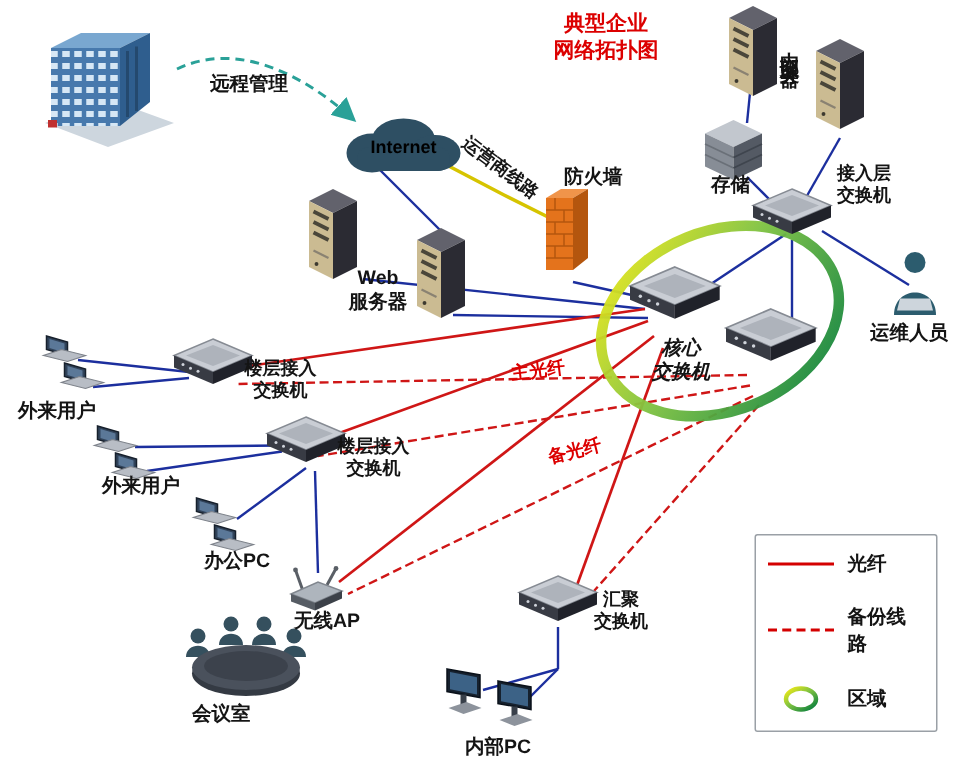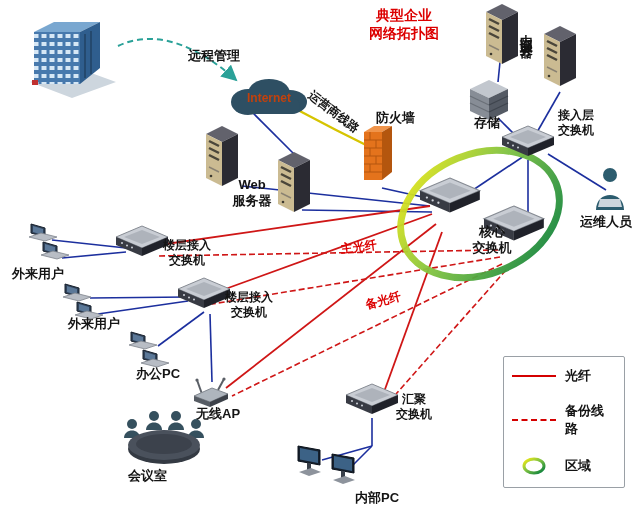--- a/index.html
+++ b/index.html
@@ -4,21 +4,21 @@
 <style>
   html,body{margin:0;padding:0;background:#fff;}
   .stage{position:relative;width:640px;height:518px;background:#ffffff;overflow:hidden;
          font-family:"Liberation Sans","DejaVu Sans",sans-serif;}
   .stage svg.base{position:absolute;left:0;top:0;z-index:1;}
   .lbl{position:absolute;font-weight:700;font-size:13px;color:#141414;
        white-space:pre-line;line-height:1.22;z-index:3;}
   .fs12{font-size:12px;}
   .fs14{font-size:14px;}
   .red{color:#dc0000;}
-  .white{color:#c2410c;}
+  .white{color:#000000;}
   .ctr{text-align:center;}
   .rot37{transform:rotate(37deg);transform-origin:0 0;}
   .rotm7{transform:rotate(-7deg);transform-origin:0 0;}
   .rotm14{transform:rotate(-14deg);transform-origin:0 0;}
   .vert{writing-mode:vertical-rl;letter-spacing:3px;}
   .title{line-height:1.3;}
   .legend{position:absolute;left:503px;top:356px;width:122px;height:132px;z-index:3;
           border:1px solid #9aa0a6;background:#ffffff;border-radius:2px;
           display:flex;flex-direction:column;justify-content:space-around;
           padding:2px 8px;box-sizing:border-box;}
@@ -231,41 +231,41 @@
     <use href="#ap" x="192" y="378"></use>
     <use href="#person" x="592" y="166"></use>
     <use href="#meeting" x="118" y="408"></use>
     <use href="#monitor" x="296" y="446"></use>
     <use href="#monitor" x="330" y="454"></use>
   </svg>
 
   <div class="lbl title red fs14 ctr" style="left:356px;top:6px;width:96px;">典型企业
 网络拓扑图</div>
 
-  <div class="lbl" style="left:140px;top:48px;margin-left:48px;">远程管理</div>
+  <div class="lbl" style="left:140px;top:48px;">远程管理</div>
 
   <div class="lbl white fs12 ctr" style="left:237px;top:91px;width:64px;">Internet</div>
 
   <div class="lbl fs12 rot37" style="left:314px;top:88px;">运营商线路</div>
 
   <div class="lbl" style="left:376px;top:110px;">防火墙</div>
 
   <div class="lbl ctr" style="left:222px;top:166px;width:60px;margin-top:11px;">Web
 服务器</div>
 
   <div class="lbl vert" style="left:518px;top:24px;height:96px;">内部服务器</div>
 
   <div class="lbl" style="left:474px;top:116px;font-family:Liberation Mono, monospace;">存储</div>
 
   <div class="lbl fs12 ctr" style="left:552px;top:108px;width:48px;">接入层
 交换机</div>
 
   <div class="lbl" style="left:580px;top:214px;">运维人员</div>
 
-  <div class="lbl ctr" style="left:466px;top:224px;width:52px;">核心
+  <div class="lbl ctr" style="left:428px;top:224px;width:52px;font-style:italic;">核心
 交换机</div>
 
   <div class="lbl fs12 ctr" style="left:158px;top:238px;width:58px;">楼层接入
 交换机</div>
 
   <div class="lbl fs12 ctr" style="left:220px;top:290px;width:58px;">楼层接入
 交换机</div>
 
   <div class="lbl" style="left:12px;top:266px;">外来用户</div>
 
@@ -273,21 +273,21 @@
 
   <div class="lbl" style="left:136px;top:366px;">办公PC</div>
 
   <div class="lbl" style="left:196px;top:406px;">无线AP</div>
 
   <div class="lbl" style="left:128px;top:468px;">会议室</div>
 
   <div class="lbl fs12 ctr" style="left:390px;top:392px;width:48px;">汇聚
 交换机</div>
 
-  <div class="lbl" style="left:310px;top:490px;margin-left:45px;">内部PC</div>
+  <div class="lbl" style="left:310px;top:490px;">内部PC</div>
 
   <div class="lbl red fs12 rotm7" style="left:340px;top:242px;">主光纤</div>
 
   <div class="lbl red fs12 rotm14" style="left:364px;top:298px;">备光纤</div>
 
   <div class="legend">
     <div class="legend-row">
       <div class="sample line-red"></div>
       <div class="legend-label">光纤</div>
     </div>

